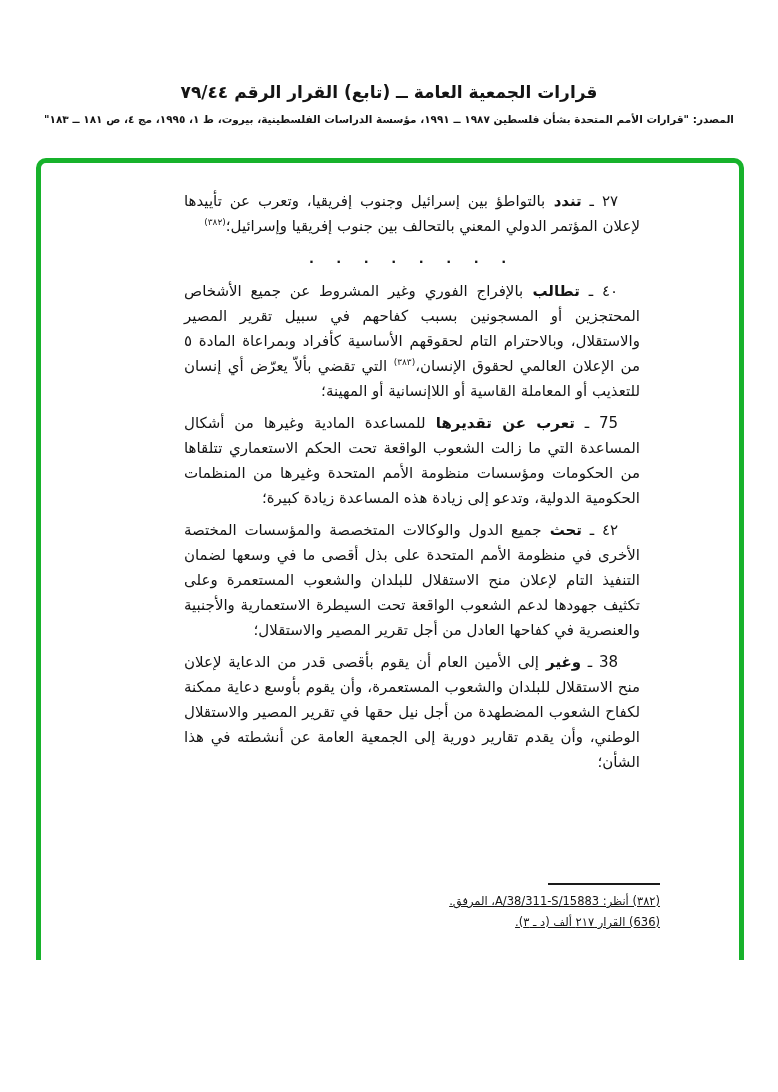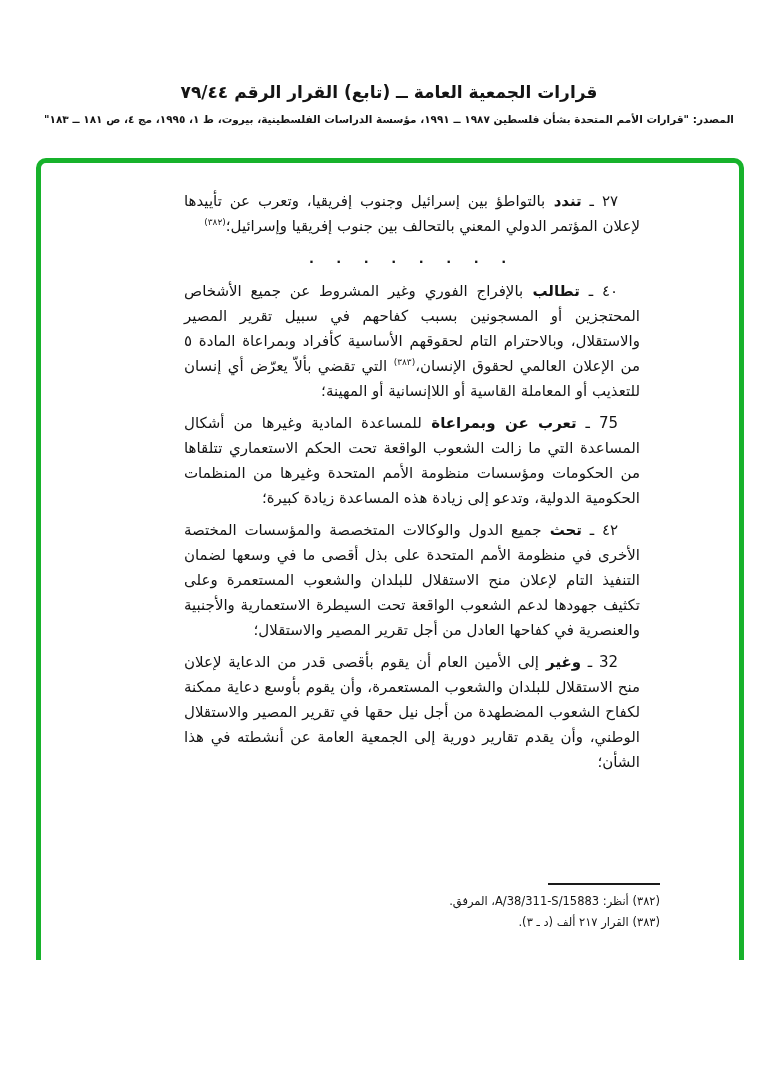--- a/index.html
+++ b/index.html
@@ -65,20 +65,21 @@
     font-weight:bold;
     margin:0 0 8px 0;
   }
   .footnotes{
     position:absolute;top:720px;right:79px;
     width:232px;
     direction:rtl;
     text-align:right;
     font-size:11.5px;
     line-height:21px;
+    text-decoration:underline;
   }
   .fn-rule{
     width:112px;
     border-top:2px solid #1a1a1a;
     margin:0 0 6px auto;
     margin-right:0;
   }
   .fn-line{white-space:nowrap;}
   .pagenum{
     position:absolute;top:1044px;left:0;right:0;
@@ -93,29 +94,29 @@
 
   <div class="title">قرارات الجمعية العامة ــ (تابع) القرار الرقم ٧٩/٤٤</div>
 
   <div class="source">المصدر: "قرارات الأمم المتحدة بشأن فلسطين ١٩٨٧ ــ ١٩٩١، مؤسسة الدراسات الفلسطينية، بيروت، ط ١، ١٩٩٥، مج ٤، ص ١٨١ ــ ١٨٣"</div>
 
   <div class="frame">
     <div class="body-text">
         <p class="para"><span class="seg-num">٢٧ ـ </span><span class="seg-bold">تندد </span><span class="seg-normal">بالتواطؤ بين إسرائيل وجنوب إفريقيا، وتعرب عن تأييدها لإعلان المؤتمر الدولي المعني بالتحالف بين جنوب إفريقيا وإسرائيل؛</span><span class="seg-sup">(٣٨٢)</span></p>
         <div class="dots">. . . . . . . .</div>
         <p class="para"><span class="seg-num">٤٠ ـ </span><span class="seg-bold">تطالب </span><span class="seg-normal">بالإفراج الفوري وغير المشروط عن جميع الأشخاص المحتجزين أو المسجونين بسبب كفاحهم في سبيل تقرير المصير والاستقلال، وبالاحترام التام لحقوقهم الأساسية كأفراد وبمراعاة المادة ٥ من الإعلان العالمي لحقوق الإنسان،</span><span class="seg-sup">(٣٨٣)</span><span class="seg-normal"> التي تقضي بألاّ يعرّض أي إنسان للتعذيب أو المعاملة القاسية أو اللاإنسانية أو المهينة؛</span></p>
-        <p class="para"><span class="seg-num">75 ـ </span><span class="seg-bold">تعرب عن وبمراعاة </span><span class="seg-normal">للمساعدة المادية وغيرها من أشكال المساعدة التي ما زالت الشعوب الواقعة تحت الحكم الاستعماري تتلقاها من الحكومات ومؤسسات منظومة الأمم المتحدة وغيرها من المنظمات الحكومية الدولية، وتدعو إلى زيادة هذه المساعدة زيادة كبيرة؛</span></p>
+        <p class="para"><span class="seg-num">75 ـ </span><span class="seg-bold">تعرب عن تقديرها </span><span class="seg-normal">للمساعدة المادية وغيرها من أشكال المساعدة التي ما زالت الشعوب الواقعة تحت الحكم الاستعماري تتلقاها من الحكومات ومؤسسات منظومة الأمم المتحدة وغيرها من المنظمات الحكومية الدولية، وتدعو إلى زيادة هذه المساعدة زيادة كبيرة؛</span></p>
         <p class="para"><span class="seg-num">٤٢ ـ </span><span class="seg-bold">تحث </span><span class="seg-normal">جميع الدول والوكالات المتخصصة والمؤسسات المختصة الأخرى في منظومة الأمم المتحدة على بذل أقصى ما في وسعها لضمان التنفيذ التام لإعلان منح الاستقلال للبلدان والشعوب المستعمرة وعلى تكثيف جهودها لدعم الشعوب الواقعة تحت السيطرة الاستعمارية والأجنبية والعنصرية في كفاحها العادل من أجل تقرير المصير والاستقلال؛</span></p>
-        <p class="para"><span class="seg-num">32 ـ </span><span class="seg-bold">وغير </span><span class="seg-normal">إلى الأمين العام أن يقوم بأقصى قدر من الدعاية لإعلان منح الاستقلال للبلدان والشعوب المستعمرة، وأن يقوم بأوسع دعاية ممكنة لكفاح الشعوب المضطهدة من أجل نيل حقها في تقرير المصير والاستقلال الوطني، وأن يقدم تقارير دورية إلى الجمعية العامة عن أنشطته في هذا الشأن؛</span></p>
+        <p class="para"><span class="seg-num">38 ـ </span><span class="seg-bold">وغير </span><span class="seg-normal">إلى الأمين العام أن يقوم بأقصى قدر من الدعاية لإعلان منح الاستقلال للبلدان والشعوب المستعمرة، وأن يقوم بأوسع دعاية ممكنة لكفاح الشعوب المضطهدة من أجل نيل حقها في تقرير المصير والاستقلال الوطني، وأن يقدم تقارير دورية إلى الجمعية العامة عن أنشطته في هذا الشأن؛</span></p>
       </div>
 
     <div class="footnotes">
       <div class="fn-rule"></div>
       <div>
           <div class="fn-line">(٣٨٢) أنظر: A/38/311-S/15883، المرفق.</div>
-          <div class="fn-line">(٣٨٣) القرار ٢١٧ ألف (د ـ ٣).</div>
+          <div class="fn-line">(636) القرار ٢١٧ ألف (د ـ ٣).</div>
         </div>
     </div>
   </div>
 
   <div class="pagenum">٤</div>
 
 </div>
 
 </body></html>

